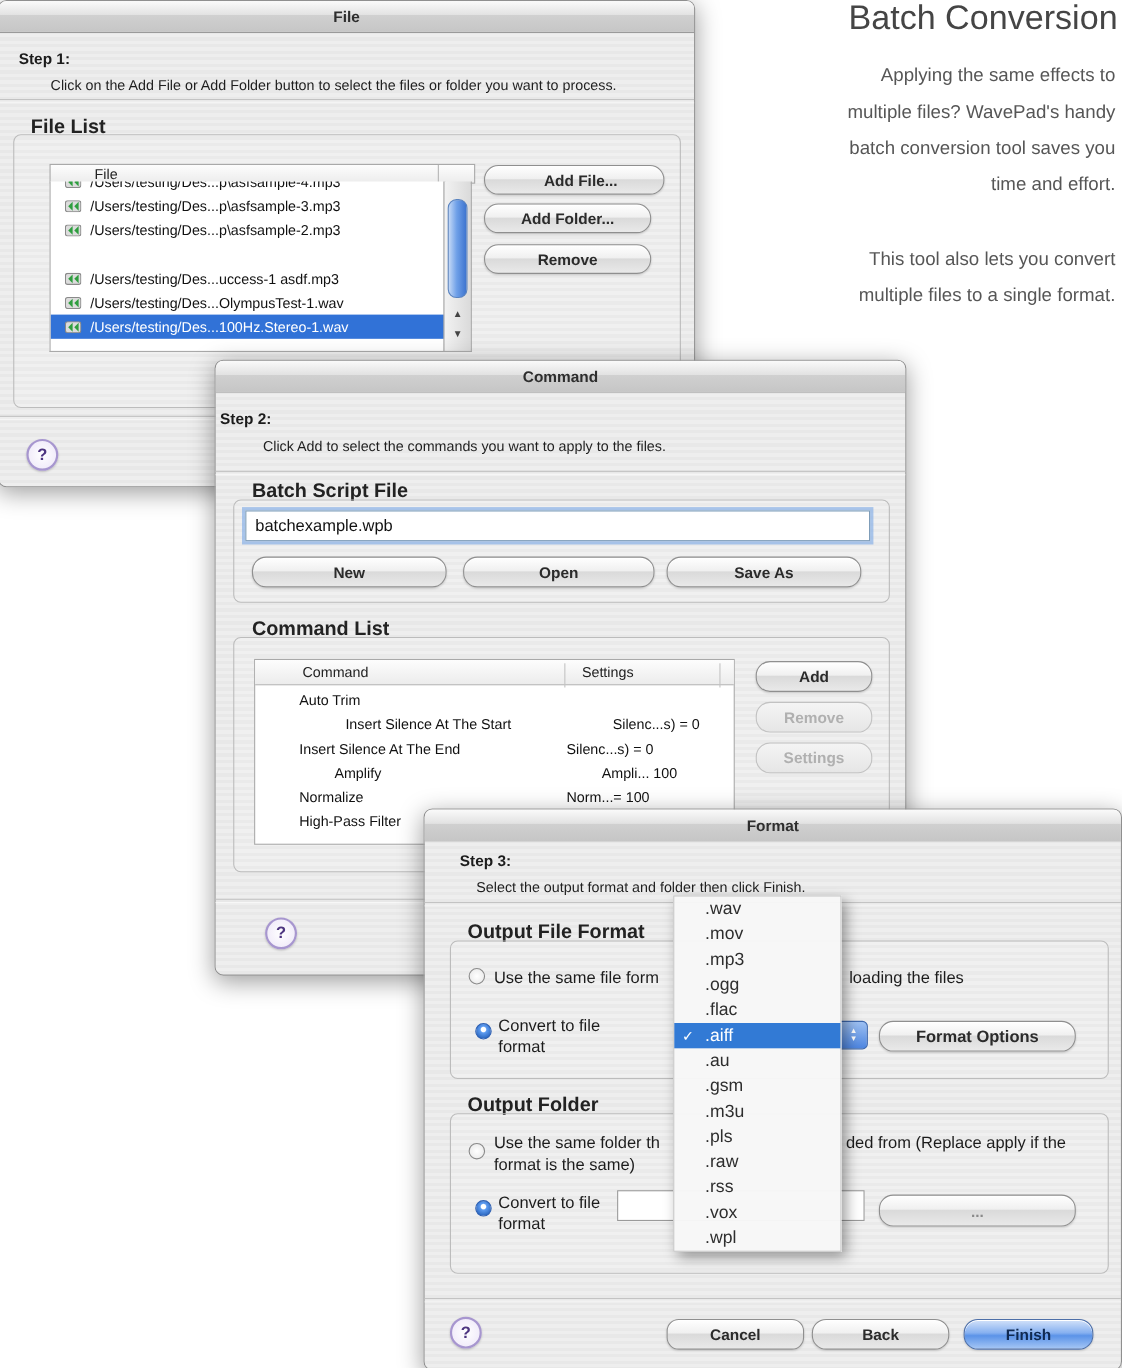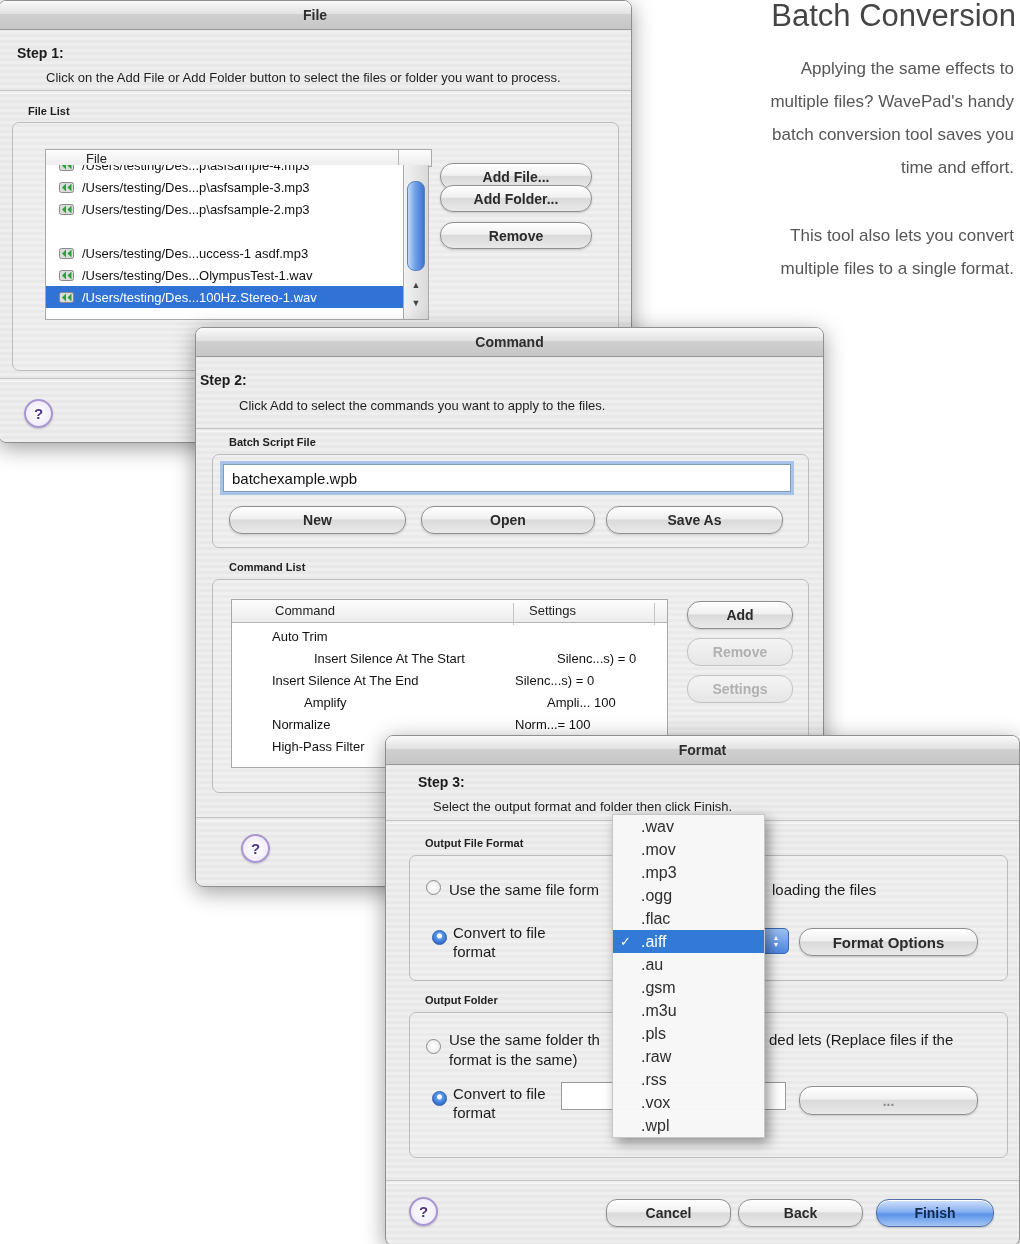--- a/index.html
+++ b/index.html
@@ -19,21 +19,21 @@
   .titlebar{
     position:absolute;left:0;right:0;top:0;height:28px;
     background:linear-gradient(#fafafa,#e2e2e2 45%,#d0d0d0 46%,#c6c6c6);
     border-bottom:1px solid #9a9a9a;border-radius:7px 7px 0 0;
     display:flex;align-items:center;justify-content:center;
     font-size:14px;font-weight:bold;color:#2e2e2e;
   }
   .steplabel{position:absolute;font-size:14px;font-weight:bold;color:#1c1c1c;}
   .stepdesc{position:absolute;font-size:13px;color:#1f1f1f;white-space:nowrap;}
   .sep{position:absolute;left:0;right:0;height:2px;border-top:1px solid #c3c3c3;border-bottom:1px solid #f7f7f7;}
-  .grouplabel{position:absolute;font-size:11px;font-weight:bold;color:#222;}
+  .grouplabel{position:absolute;font-size:18px;font-weight:bold;color:#222;}
   .groupbox{position:absolute;border:1px solid #bcbcbc;border-radius:7px;background:rgba(255,255,255,.12);}
   .pill{
     position:absolute;border:1px solid #8f8f8f;border-radius:13px;
     background:linear-gradient(#ffffff,#f0f0f0 45%,#dadada 50%,#e9e9e9);
     box-shadow:inset 0 1px 0 #fff,0 1px 2px rgba(0,0,0,.18);
     display:flex;align-items:center;justify-content:center;
     font-size:14px;font-weight:bold;color:#2b2b2b;cursor:default;
   }
   .pill.disabled{color:#b0b0b0;border-color:#c2c2c2;background:linear-gradient(#f4f4f4,#e6e6e6);box-shadow:none;}
   .pill.primary{
@@ -193,21 +193,21 @@
       <span>/Users/testing/Des...100Hz.Stereo-1.wav</span>
     </div>
   </div>
 
   <div class="scrollbar" style="left:404px;top:164px;width:24px;height:154px;">
     <div class="thumb" style="top:16px;height:88px;"></div>
     <div class="scrollarrow" style="top:114px;">▲</div>
     <div class="scrollarrow" style="top:132px;">▼</div>
   </div>
 
-  <div class="pill" style="left:441px;top:162px;width:150px;height:25px;">Add File...</div>
+  <div class="pill" style="left:441px;top:149px;width:150px;height:25px;padding-left:12px;">Add File...</div>
   <div class="pill" style="left:441px;top:184px;width:150px;height:25px;">Add Folder...</div>
   <div class="pill" style="left:441px;top:221px;width:150px;height:25px;">Remove</div>
 
   <div class="sep" style="top:377px;"></div>
   <div class="helpbtn" style="left:25px;top:398px;">?</div>
 </div>
 
 <div class="dialog" style="left:195px;top:327px;width:627px;height:558px;z-index:20;">
   <div class="titlebar">
     <span>Command</span>
@@ -286,21 +286,21 @@
     <span>▲</span>
     <span>▼</span>
   </div>
   <div class="pill" style="left:413px;top:192px;width:177px;height:26px;font-size:15px;">Format Options</div>
 
   <div class="grouplabel" style="left:39px;top:258px;">Output Folder</div>
   <div class="groupbox" style="left:23px;top:276px;width:597px;height:144px;"></div>
   <div class="radio" style="left:40px;top:303px;"></div>
   <div class="radiolabel" style="left:63px;top:295px;">Use the same folder th</div>
   <div class="radiolabel" style="left:63px;top:315px;">format is the same)</div>
-  <div class="radiolabel" style="left:383px;top:295px;">ded lets (Replace files if the</div>
+  <div class="radiolabel" style="left:383px;top:295px;">ded from (Replace apply if the</div>
   <div class="radio on" style="left:46px;top:355px;"></div>
   <div class="radiolabel wrap" style="left:67px;top:348px;">Convert to file format</div>
   <input class="plainfield" style="left: 175px; top: 346px; width: 225px; height: 28px;" value="">
   <div class="pill" style="left:413px;top:350px;width:177px;height:27px;color:#8a8a8a;">...</div>
 
   <div class="sep" style="top:444px;"></div>
   <div class="helpbtn" style="left:23px;top:461px;">?</div>
   <div class="pill" style="left:220px;top:463px;width:123px;height:26px;border-radius:11px;">Cancel</div>
   <div class="pill" style="left:352px;top:463px;width:123px;height:26px;">Back</div>
   <div class="pill primary" style="left:490px;top:463px;width:116px;height:26px;">Finish</div>

